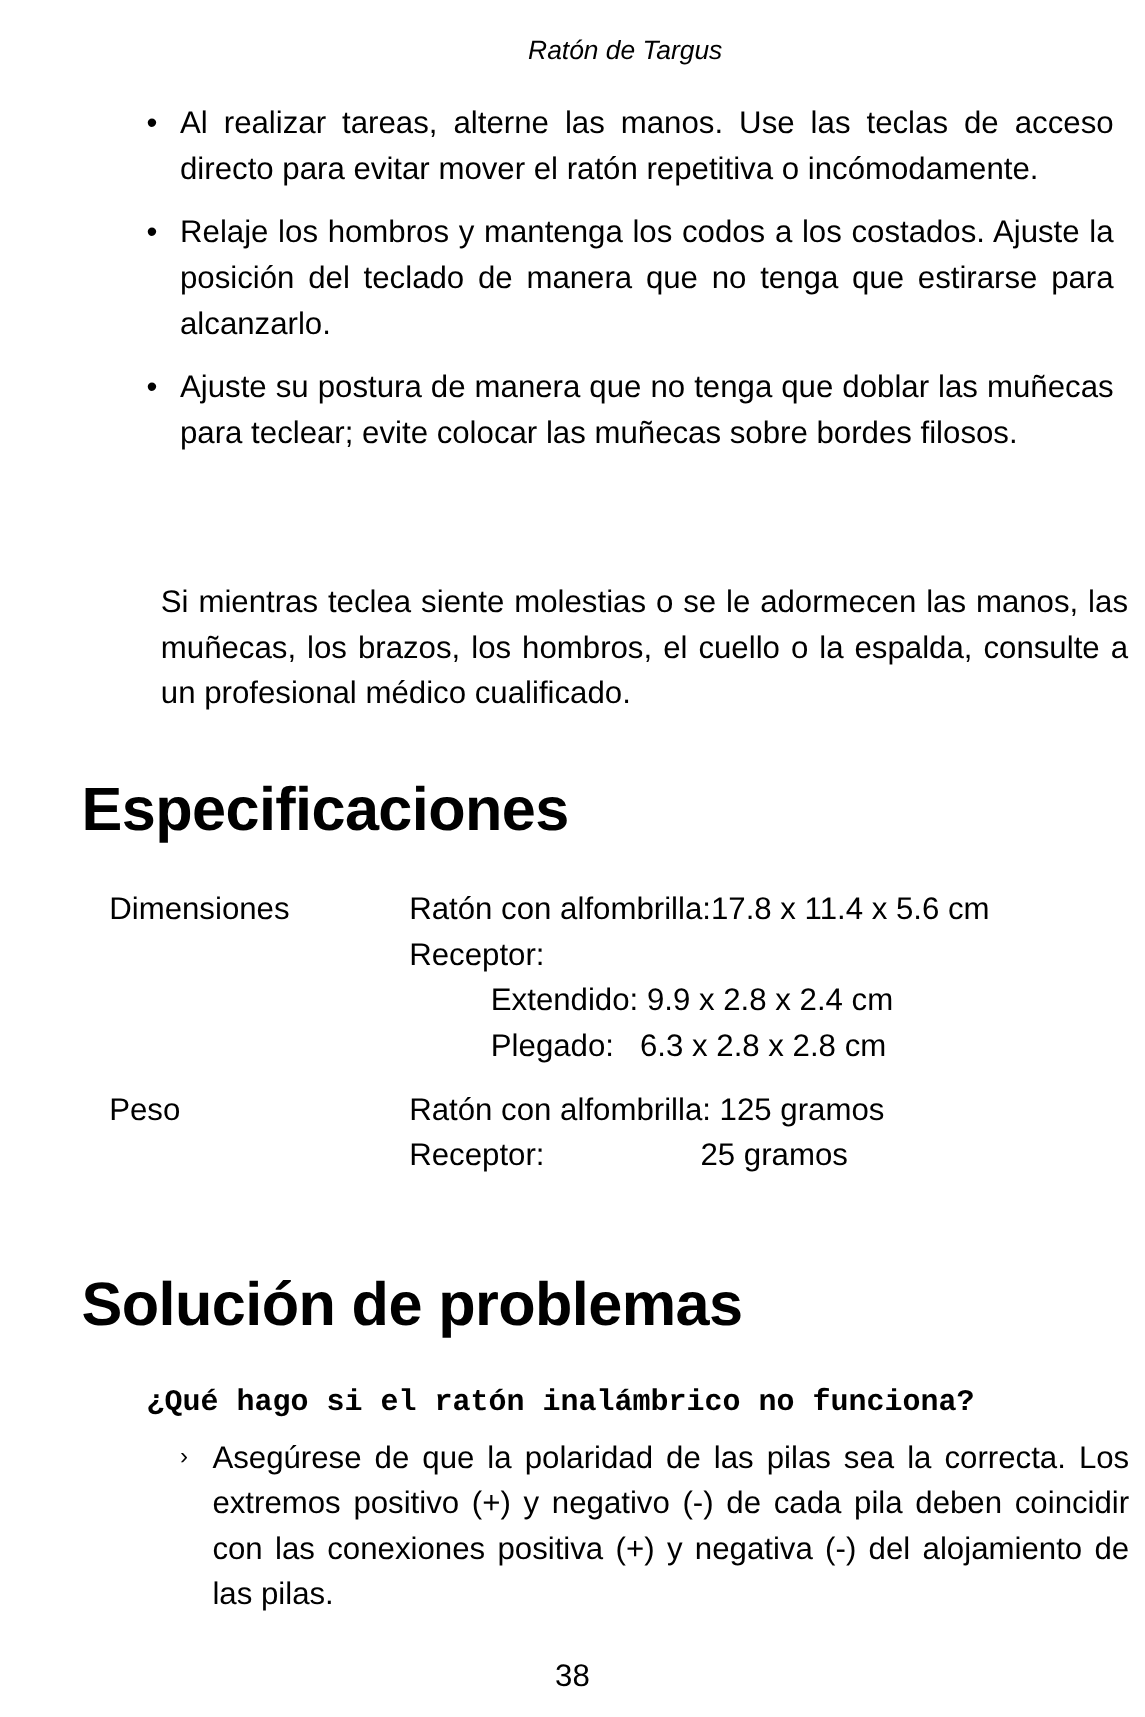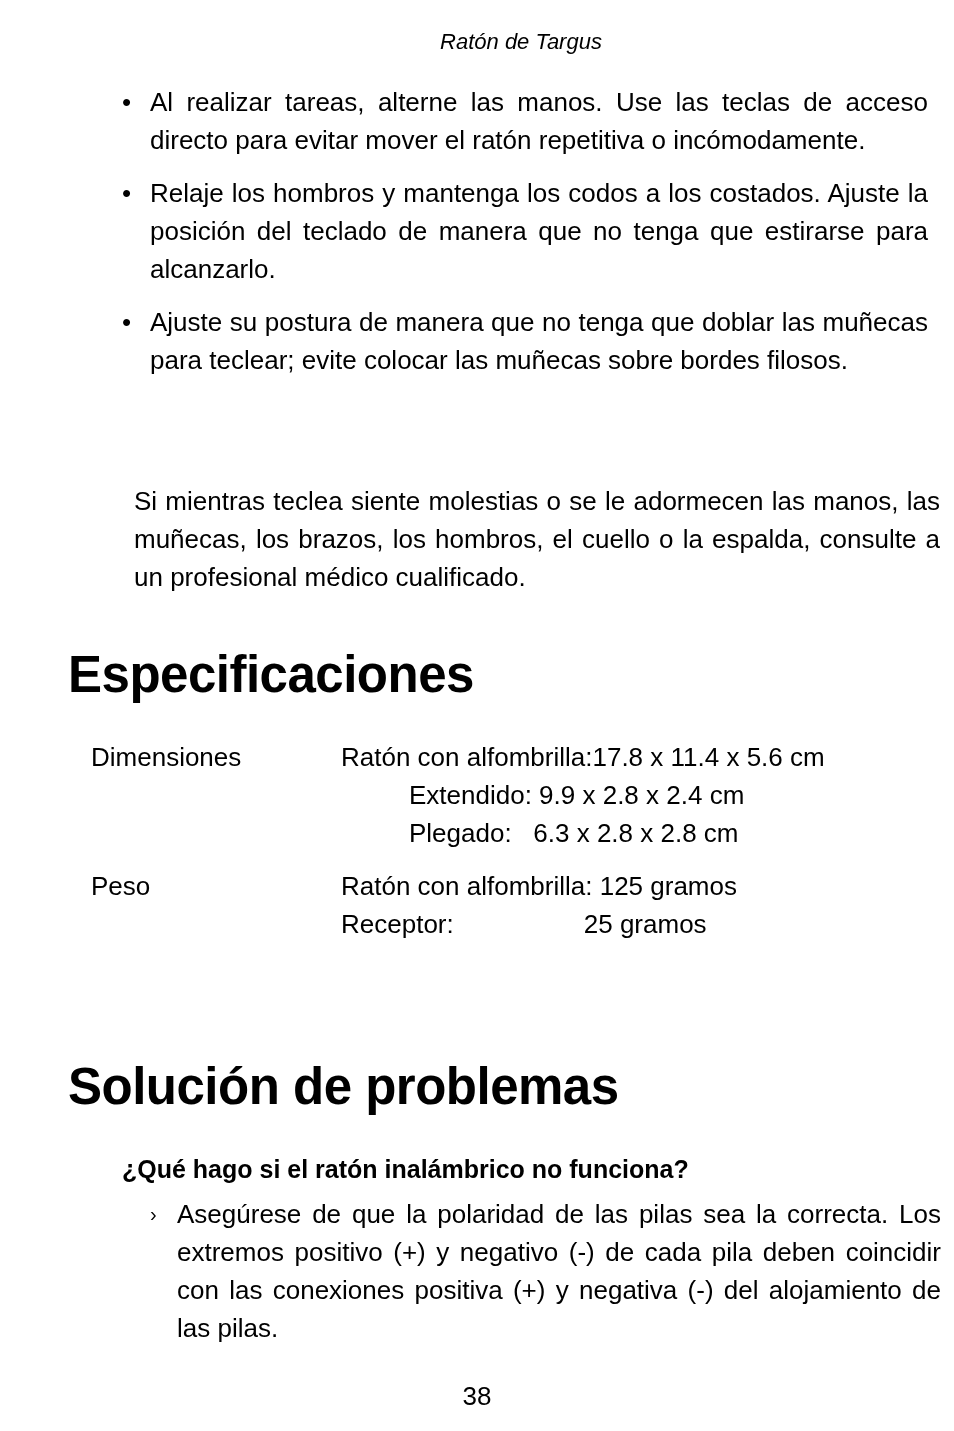--- a/index.html
+++ b/index.html
@@ -91,20 +91,21 @@
     .spec-line { white-space: pre; }
     .spec-line.indent { padding-left: 68px; }
     .faq-question {
       position: absolute;
       top: 1150px;
       left: 122px;
       margin: 0;
       font-weight: bold;
       font-size: 25px;
       line-height: 38px;
+      font-family: Liberation Mono, monospace;
     }
     .faq-answer {
       position: absolute;
       top: 1195px;
       left: 150px;
       width: 764px;
       margin: 0;
       padding-left: 27px;
     }
     .chevron-glyph {
@@ -145,20 +146,21 @@
 
 <p class="closing-para body-text">Si mientras teclea siente molestias o se le adormecen las manos, las muñecas, los brazos, los hombros, el cuello o la espalda, consulte a un profesional médico cualificado.</p>
 
 <h1 class="h1 specs">Especificaciones</h1>
 
 <div class="spec-table">
   <div class="spec-row">
     <div class="spec-label">Dimensiones</div>
     <div class="spec-values">
       <div class="spec-line">Ratón con alfombrilla:17.8 x 11.4 x 5.6 cm</div>
+      <div class="spec-line">Receptor:</div>
       <div class="spec-line indent">Extendido: 9.9 x 2.8 x 2.4 cm</div>
       <div class="spec-line indent">Plegado:   6.3 x 2.8 x 2.8 cm</div>
     </div>
   </div>
   <div class="spec-row">
     <div class="spec-label">Peso</div>
     <div class="spec-values">
       <div class="spec-line">Ratón con alfombrilla: 125 gramos</div>
       <div class="spec-line">Receptor:                  25 gramos</div>
     </div>

